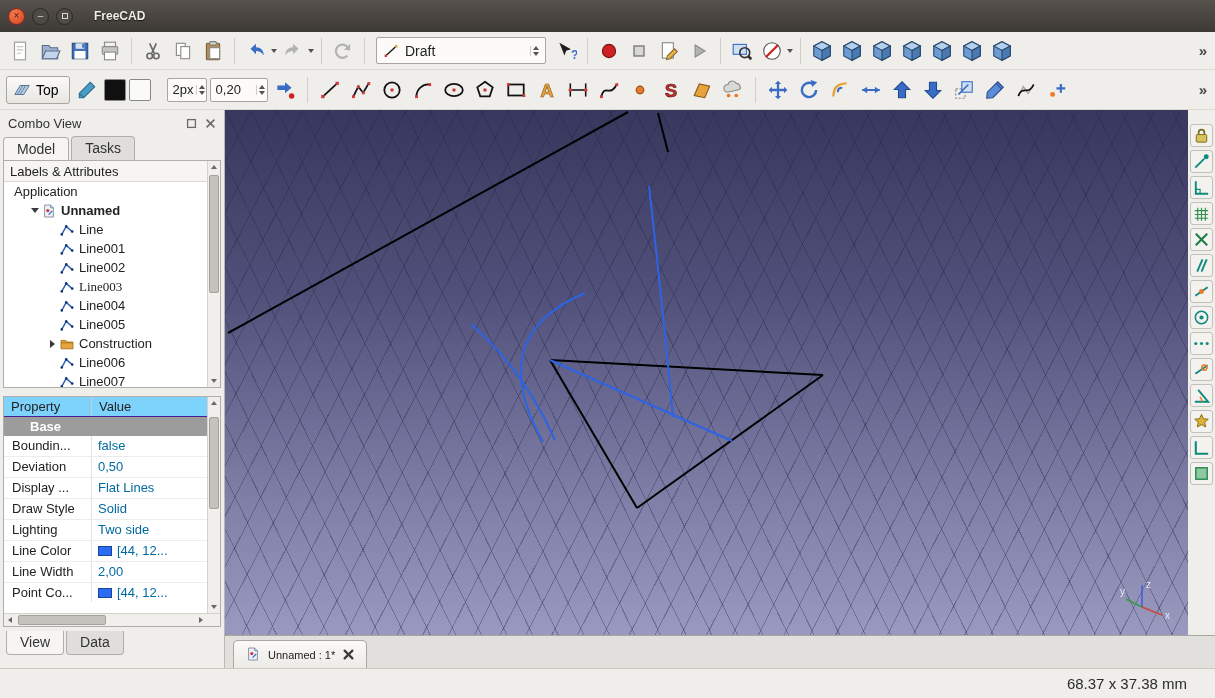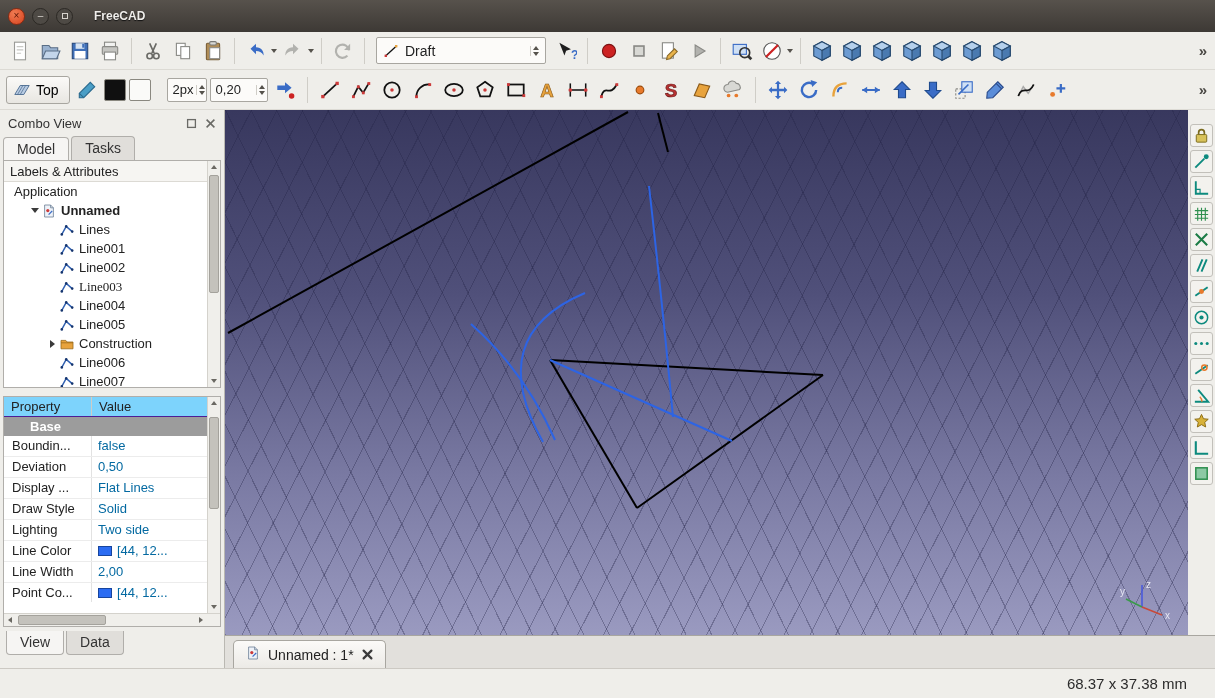--- a/index.html
+++ b/index.html
@@ -88,21 +88,21 @@
   }
   #geom, #axisind { position:absolute; inset:0; pointer-events:none; }
   #axisind { left:auto; top:auto; right:14px; bottom:12px; width:56px; height:46px; }
 
   
   #snapbar { position:absolute; top:110px; left:1188px; width:27px; height:525px; display:flex; flex-direction:column; align-items:center; padding-top:14px; gap:3px; background:#efeeea; }
   .snapbtn { width:23px; height:23px; background:#f3f2ee; border:1px solid #c2c0ba; border-radius:3px; display:flex; align-items:center; justify-content:center; cursor:pointer; }
 
   
   #mdibar { position:absolute; top:635px; left:225px; right:0; height:33px; background:#e2e0dc; border-top:1px solid #a8a6a0; display:flex; align-items:flex-end; padding-left:8px; }
-  .mdtab { height:28px; display:flex; align-items:center; gap:7px; background:linear-gradient(#fbfaf8,#eceae6); border:1px solid #a8a6a0; border-bottom:none; border-radius:5px 5px 0 0; padding:0 11px; font-size:14px; cursor:pointer; }
+  .mdtab { height:28px; display:flex; align-items:center; gap:7px; background:linear-gradient(#fbfaf8,#eceae6); border:1px solid #a8a6a0; border-bottom:none; border-radius:5px 5px 0 0; padding:0 11px; font-size:11px; cursor:pointer; }
   .mdclose { display:flex; align-items:center; cursor:pointer; }
 
   
   #statusbar { position:absolute; top:668px; left:0; width:1215px; height:30px; background:#efeeea; border-top:1px solid #ccc9c3; display:flex; align-items:center; justify-content:flex-end; padding-right:28px; font-size:15px; color:#2c2c2c; }
 </style>
 </head>
 <body>
 
 <div id="app">
 
@@ -528,21 +528,21 @@
             <span class="lbl" style="font-weight:bold">Unnamed</span>
           </div>
           <div class="trow-item" style="padding-left: 42px;">
             <span class="exp "></span>
             <svg viewBox="0 0 20 20" width="16" height="16">
               <path d="M3.5 15.5 L9 5.5 L16.5 12" fill="none" stroke="#2f5fb0" stroke-width="1.8"></path>
               <circle cx="3.5" cy="15.5" r="1.6" fill="#16356e"></circle>
               <circle cx="9" cy="5.5" r="1.6" fill="#16356e"></circle>
               <circle cx="16.5" cy="12" r="1.6" fill="#16356e"></circle>
             </svg>
-            <span class="lbl">Lines</span>
+            <span class="lbl">Line</span>
           </div>
           <div class="trow-item" style="padding-left: 42px;">
             <span class="exp "></span>
             <svg viewBox="0 0 20 20" width="16" height="16">
               <path d="M3.5 15.5 L9 5.5 L16.5 12" fill="none" stroke="#2f5fb0" stroke-width="1.8"></path>
               <circle cx="3.5" cy="15.5" r="1.6" fill="#16356e"></circle>
               <circle cx="9" cy="5.5" r="1.6" fill="#16356e"></circle>
               <circle cx="16.5" cy="12" r="1.6" fill="#16356e"></circle>
             </svg>
             <span class="lbl">Line001</span>

